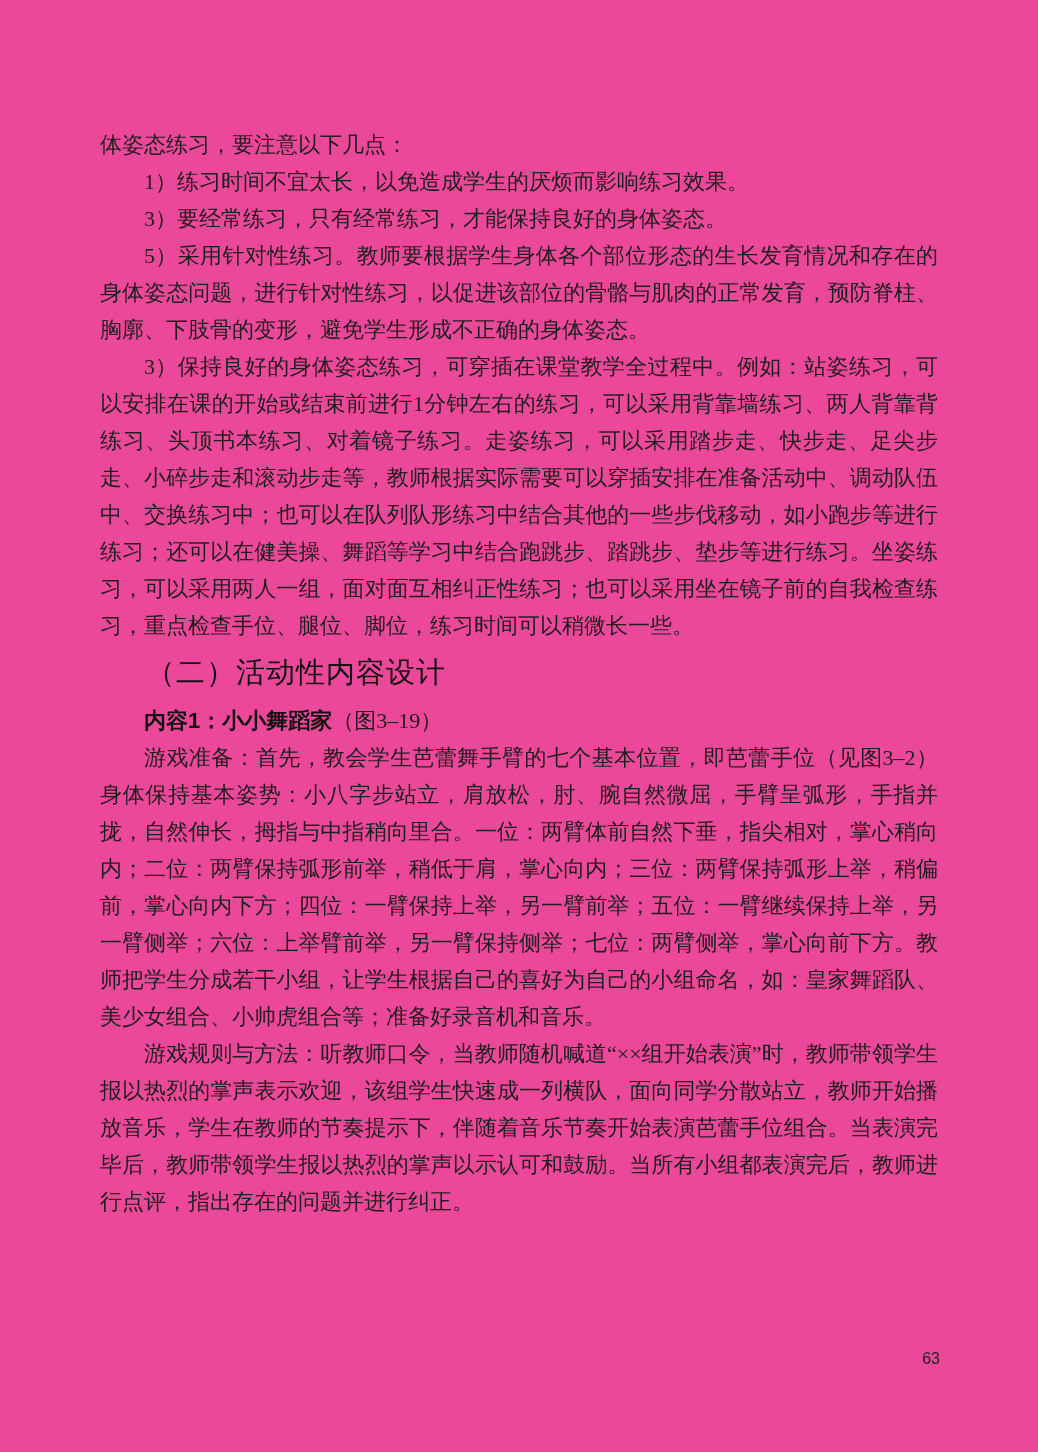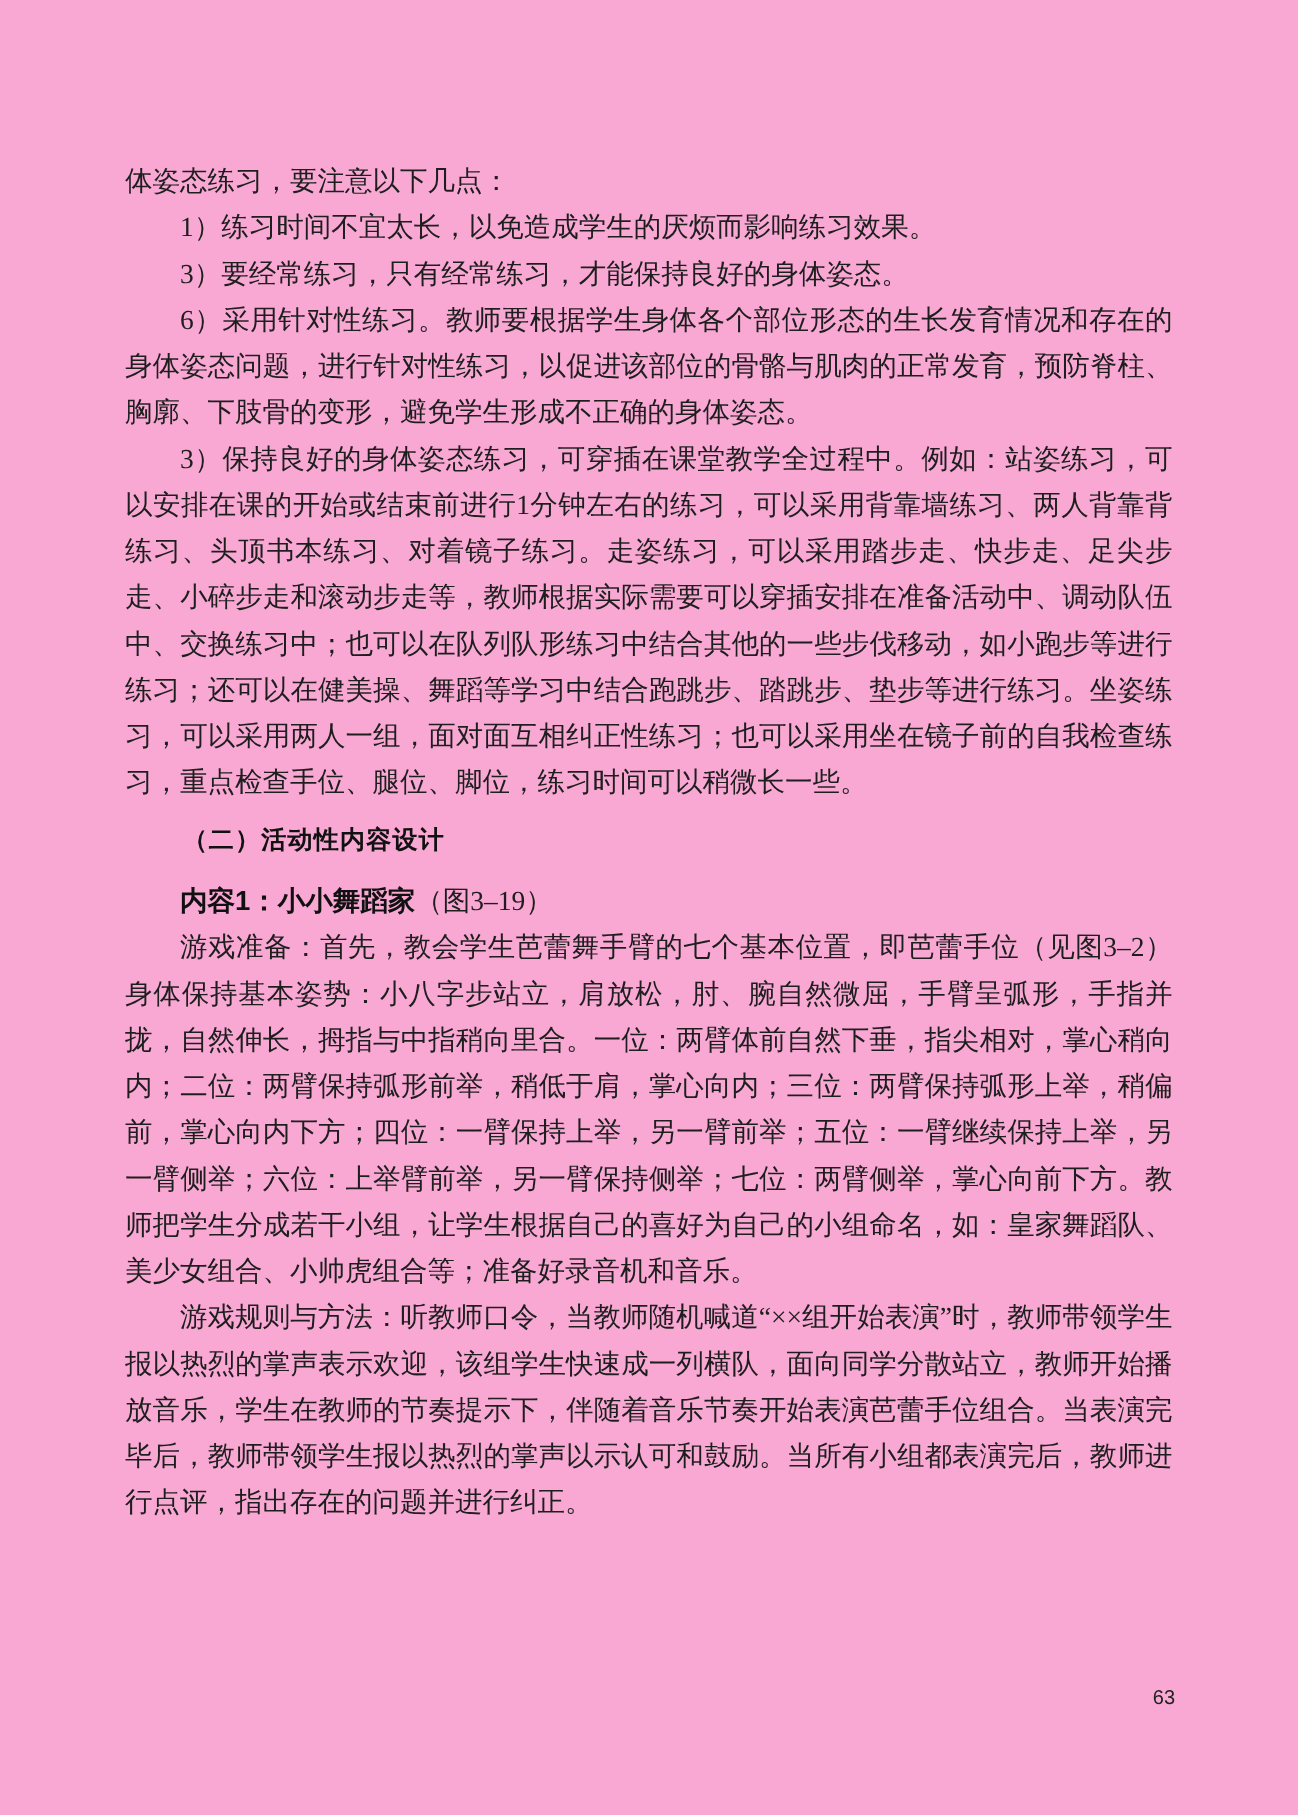--- a/index.html
+++ b/index.html
@@ -8,43 +8,43 @@
     height: 1452px;
     background: #ffffff;
     position: relative;
     overflow: hidden;
     font-family: "Liberation Serif", "DejaVu Serif", serif;
     color: #1e1e1e;
   }
   .page {
     position: absolute;
     inset: 0;
-    background: #f9a8d4;
+    background: #ec4899;
   }
   .text-block {
     position: absolute;
     left: 100px;
     top: 126px;
     width: 838px;
   }
   p.body {
     margin: 0;
     font-size: 22px;
     line-height: 37px;
     text-align: justify;
     text-justify: inter-ideograph;
     color: #1e1e1e;
   }
   p.indent { text-indent: 2em; }
   .section-heading {
     margin: 8px 0 10px 0;
     padding-left: 46px;
     font-family: "Liberation Sans", "DejaVu Sans", sans-serif;
-    font-weight: 700;
-    font-size: 20px;
+    font-weight: 400;
+    font-size: 29px;
     line-height: 40px;
     color: #111111;
     letter-spacing: 1px;
   }
   .bold-label {
     font-family: "Liberation Sans", "DejaVu Sans", sans-serif;
     font-weight: 700;
     color: #111111;
     margin-top: 46px;
   }
@@ -63,21 +63,21 @@
 <div class="page">
 
   <main class="text-block">
 
     <p class="body">体姿态练习，要注意以下几点：</p>
 
     <p class="body indent">1）练习时间不宜太长，以免造成学生的厌烦而影响练习效果。</p>
 
     <p class="body indent">3）要经常练习，只有经常练习，才能保持良好的身体姿态。</p>
 
-    <p class="body indent">6）采用针对性练习。教师要根据学生身体各个部位形态的生长发育情况和存在的身体姿态问题，进行针对性练习，以促进该部位的骨骼与肌肉的正常发育，预防脊柱、胸廓、下肢骨的变形，避免学生形成不正确的身体姿态。</p>
+    <p class="body indent">5）采用针对性练习。教师要根据学生身体各个部位形态的生长发育情况和存在的身体姿态问题，进行针对性练习，以促进该部位的骨骼与肌肉的正常发育，预防脊柱、胸廓、下肢骨的变形，避免学生形成不正确的身体姿态。</p>
 
     <p class="body indent">3）保持良好的身体姿态练习，可穿插在课堂教学全过程中。例如：站姿练习，可以安排在课的开始或结束前进行1分钟左右的练习，可以采用背靠墙练习、两人背靠背练习、头顶书本练习、对着镜子练习。走姿练习，可以采用踏步走、快步走、足尖步走、小碎步走和滚动步走等，教师根据实际需要可以穿插安排在准备活动中、调动队伍中、交换练习中；也可以在队列队形练习中结合其他的一些步伐移动，如小跑步等进行练习；还可以在健美操、舞蹈等学习中结合跑跳步、踏跳步、垫步等进行练习。坐姿练习，可以采用两人一组，面对面互相纠正性练习；也可以采用坐在镜子前的自我检查练习，重点检查手位、腿位、脚位，练习时间可以稍微长一些。</p>
 
     <h2 class="section-heading">（二）活动性内容设计</h2>
 
     <p class="body indent"><span class="bold-label">内容1：小小舞蹈家</span><span>（图3–19）</span></p>
 
 
     <p class="body indent">游戏准备：首先，教会学生芭蕾舞手臂的七个基本位置，即芭蕾手位（见图3–2）身体保持基本姿势：小八字步站立，肩放松，肘、腕自然微屈，手臂呈弧形，手指并拢，自然伸长，拇指与中指稍向里合。一位：两臂体前自然下垂，指尖相对，掌心稍向内；二位：两臂保持弧形前举，稍低于肩，掌心向内；三位：两臂保持弧形上举，稍偏前，掌心向内下方；四位：一臂保持上举，另一臂前举；五位：一臂继续保持上举，另一臂侧举；六位：上举臂前举，另一臂保持侧举；七位：两臂侧举，掌心向前下方。教师把学生分成若干小组，让学生根据自己的喜好为自己的小组命名，如：皇家舞蹈队、美少女组合、小帅虎组合等；准备好录音机和音乐。</p>
 

